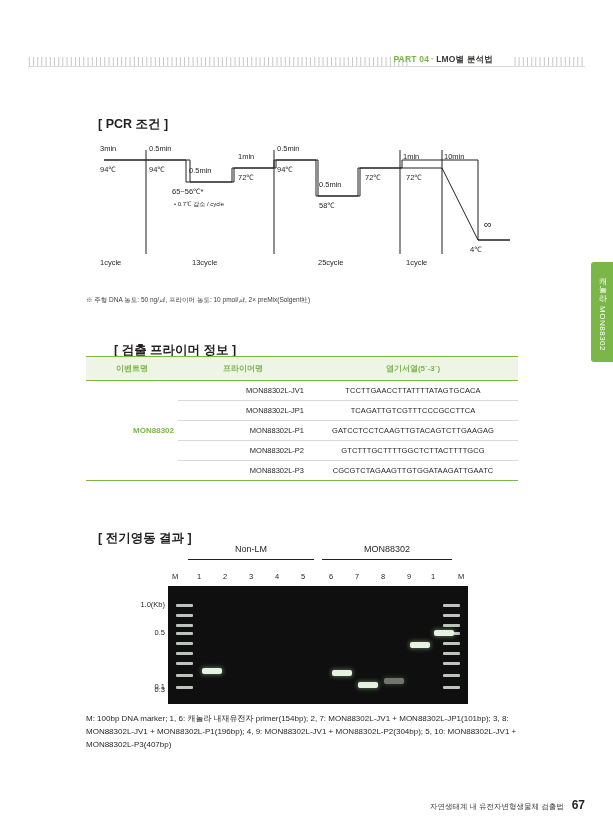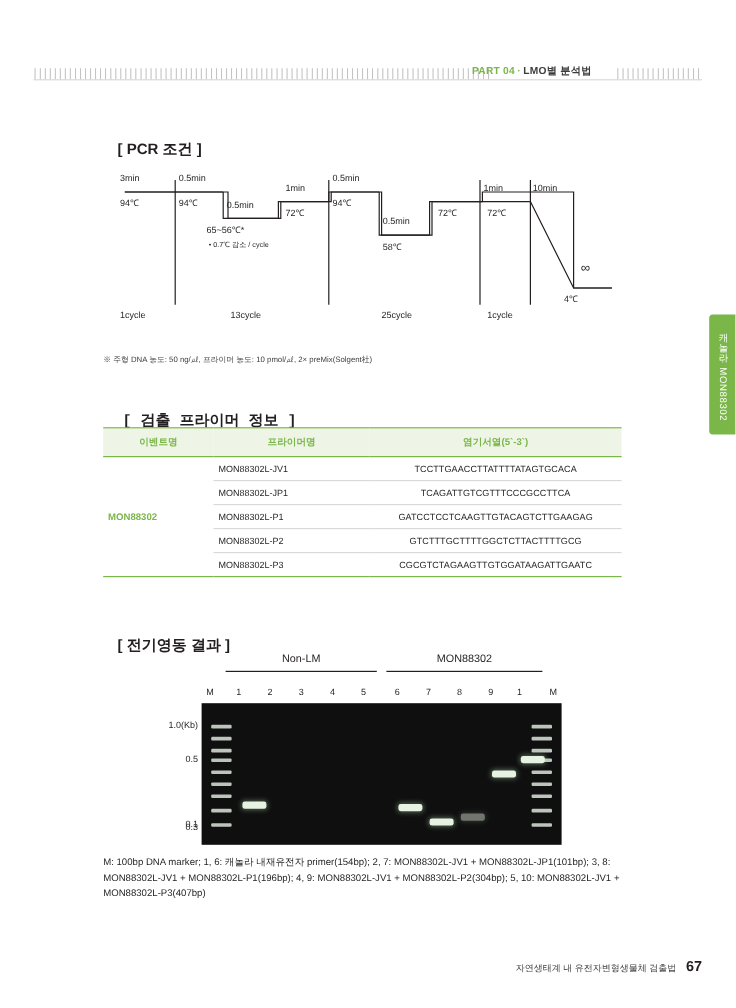--- a/index.html
+++ b/index.html
@@ -89,21 +89,21 @@
   
   .content { position: absolute; left: 86px; top: 0; width: 460px; }
 
   h2.sec {
     font-size: 12.5px;
     font-weight: bold;
     color: #231f20;
     margin: 12px;
   }
   .sec-pcr { position: absolute; top: 104px; left: 0; }
-  .sec-primer { position: absolute; top: 330px; left: 4px; font-family: Liberation Mono, monospace; }
+  .sec-primer { position: absolute; top: 330px; left: 16px; }
   .sec-gel { position: absolute; top: 518px; left: 0; }
 
   
   .pcr-box {
     position: absolute;
     top: 136px; left: 0;
     width: 432px;
     height: 140px;
   }
   .pcr-box svg { display: block; }
@@ -139,21 +139,21 @@
     font-size: 8px;
     background: #eef5e6;
     padding: 6px 4px;
     border-top: 1.3px solid #7ab648;
     border-bottom: 1px solid #7ab648;
     text-align: center;
   }
   .tbl td {
     padding: 5px 4px;
     border-bottom: 1px solid #d9d9d9;
-    text-align: left;
+    text-align: right;
     color: #231f20;
     font-size: 7.5px;
   }
   .tbl tr:last-child td { border-bottom: 1.3px solid #7ab648; }
   .tbl td.event {
     color: #7ab648;
     font-weight: bold;
     font-size: 8px;
     border-bottom: 1.3px solid #7ab648;
   }

